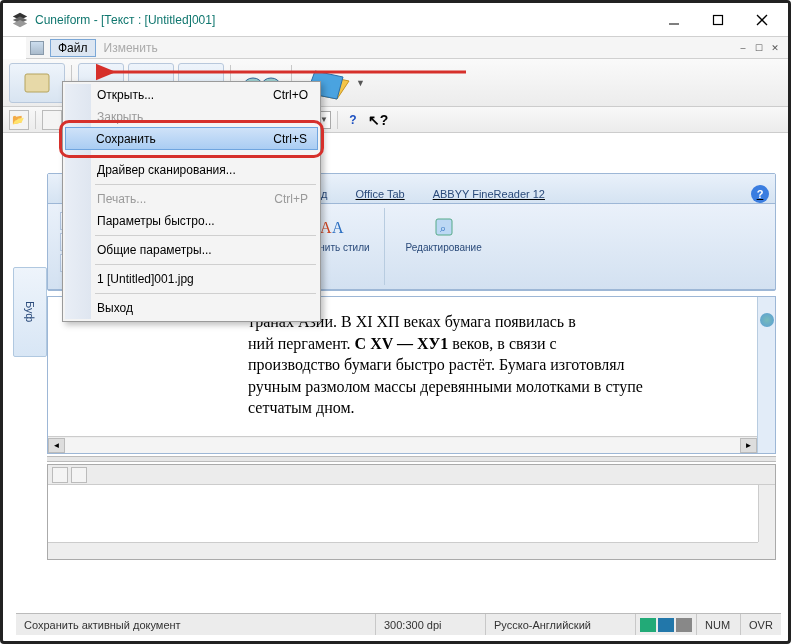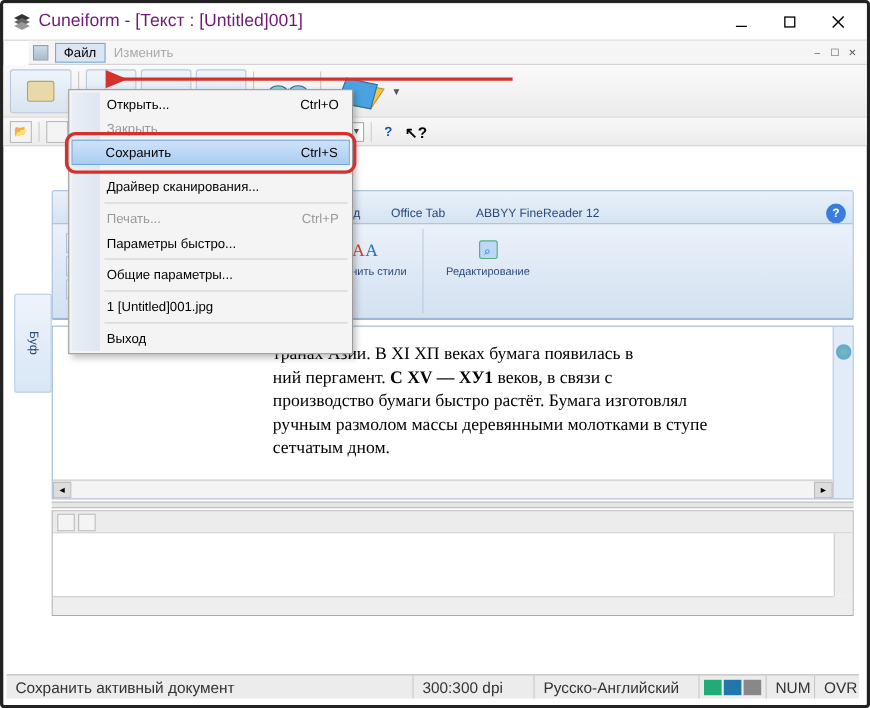--- a/index.html
+++ b/index.html
@@ -1,20 +1,20 @@
 <!DOCTYPE html>
 <html><head>
 <meta charset="utf-8">
 <style>
 * { box-sizing: border-box; margin: 0; padding: 0; }
 body { font-family: "Segoe UI", Tahoma, sans-serif; font-size: 12px; background: #fff; width: 791px; height: 644px; position: relative; overflow: hidden; border: 3px solid #222; border-radius: 4px; }
 
 .titlebar { height: 34px; background: #fff; display: flex; align-items: center; padding: 0 4px 0 8px; border-bottom: 1px solid #d0d0d0; }
 .titlebar .app-icon { width: 18px; height: 18px; margin-right: 6px; }
-.titlebar .title { flex: 1; font-size: 16px; color: #701a75; }
+.titlebar .title { flex: 1; font-size: 12px; color: #0f766e; }
 .titlebar .winbtns { display: flex; gap: 0; }
 .titlebar .winbtn { width: 44px; height: 30px; display: flex; align-items: center; justify-content: center; cursor: pointer; }
 .titlebar .winbtn svg { width: 12px; height: 12px; }
 
 .menubar { height: 22px; background: #f5f5f5; display: flex; align-items: center; padding: 0 4px; position: relative; border-bottom: 1px solid #d0d0d0; margin-left: 23px; }
 .menubar .doc-icon { width: 14px; height: 14px; margin-right: 6px; background: linear-gradient(#cde, #abc); border: 1px solid #89a; }
 .menubar .menu-item { padding: 2px 8px; cursor: pointer; color: #000; }
 .menubar .menu-item.open { background: #dce6f2; border: 1px solid #7ba7d6; padding: 1px 7px; }
 .menubar .mdi { margin-left: auto; display: flex; gap: 2px; align-items: center; padding-right: 2px;}
 .menubar .mdi span { width: 14px; height: 14px; display: flex; align-items: center; justify-content: center; font-size: 9px; color: #555; cursor: pointer;}
@@ -38,21 +38,21 @@
 .dropdown .dditem .shortcut { margin-left: auto; color: inherit; }
 .dropdown .ddsep { height: 1px; margin: 3px 2px 3px 30px; background: #cfcfcf; position: relative; }
 
 .hl-wrap { position: absolute; left: 56px; top: 117px; width: 265px; height: 38px; border: 3px solid #d6302b; border-radius: 10px; z-index: 200; pointer-events: none; }
 .hl-item { position: absolute; left: 62px; top: 124px; width: 253px; height: 23px; background: linear-gradient(#cfe2f8,#aacdf3); border: 1px solid #6fa5df; z-index: 150; display: flex; align-items: center; padding-left: 30px; padding-right: 10px; cursor:pointer;}
 .hl-item .shortcut { margin-left: auto; }
 
 .arrow1 { position: absolute; left: 93px; top: 59px; z-index: 300; pointer-events:none;}
 
 .inner { position: absolute; left: 44px; top: 170px; right: 12px; background: #dbe6f4; border: 1px solid #9db7d6; border-radius: 2px; z-index: 5; }
-.inner-tabs { height: 30px; display: flex; align-items: flex-end; gap: 8px; padding: 4px 6px 0 6px; background: linear-gradient(#e9f1fa,#d5e3f2); border-bottom: 1px solid #9db7d6; overflow:hidden;}
+.inner-tabs { height: 30px; display: flex; align-items: flex-end; gap: 8px; padding: 4px 6px 0 6px; background: linear-gradient(#e9f1fa,#d5e3f2); border-bottom: 1px solid #9db7d6; overflow:hidden;text-decoration:underline;}
 .inner-tabs .tab { padding: 3px 9px; font-size: 11px; color: #2a4a7a; cursor: pointer; border: 1px solid transparent; border-bottom: none; white-space: nowrap;}
 .inner-tabs .qhelp { margin-left:auto; width:18px; height:18px; border-radius:50%; background:#3a7de0; color:#fff; display:flex; align-items:center; justify-content:center; font-size:11px; font-weight:bold;}
 
 .ribbon { height: 86px; background: linear-gradient(#eaf1fa,#d3e1f1); display: flex; padding: 4px; gap: 4px; border-bottom: 1px solid #9db7d6;}
 .ribbon-group { border-right: 1px solid #b8cce0; padding: 2px 8px; display:flex; flex-direction:column; align-items:center; justify-content:space-between;}
 .ribbon-group .grp-body { flex:1; display:flex; gap:3px; align-items:flex-start; padding-top:2px;}
 .ribbon-group .grp-label { font-size: 10px; color: #4a6a9a; display:flex; align-items:center; gap:2px;}
 .mini-btn { width: 18px; height: 18px; border: 1px solid #b0c4de; background: linear-gradient(#f8fbff,#e0ebf7); display:flex; align-items:center; justify-content:center; font-size:9px;}
 .big-rbtn { display:flex; flex-direction:column; align-items:center; gap:2px; padding: 2px 6px; cursor:pointer;}
 .big-rbtn .ico { width: 30px; height: 26px; display:flex; align-items:center; justify-content:center;}
@@ -71,21 +71,21 @@
 .bottom-panel { position: absolute; left: 44px; top: 461px; right: 12px; height: 96px; border: 1px solid #aaa; background: #fff; z-index:3;}
 .bottom-panel .bp-tools { height: 20px; background: #ececec; border-bottom: 1px solid #ccc; display:flex; align-items:center; padding:0 4px; gap:3px;}
 .bottom-panel .bp-canvas { position:absolute; top:20px; left:0; right:17px; bottom:17px; background:#fff;}
 .bottom-panel .bp-vs { position:absolute; right:0; top:20px; bottom:17px; width:17px; background:#eee; border-left:1px solid #ccc;}
 .bottom-panel .bp-hs { position:absolute; bottom:0; left:0; right:17px; height:17px; background:#eee; border-top:1px solid #ccc;}
 .bottom-panel .bp-corner { position:absolute; right:0; bottom:0; width:17px; height:17px; background:#eee;}
 
 .left-dock { position: absolute; left: 10px; top: 170px; width: 34px; bottom: 80px; z-index:2;}
 .left-dock .ld-strip { position:absolute; top:94px; left:0; width:34px; height:90px; background: linear-gradient(#eef4fb,#d8e6f5); border:1px solid #b0c8e0; border-radius:2px; writing-mode: vertical-rl; text-align:center; font-size:11px; color:#2a4a7a; display:flex; align-items:center; justify-content:center;}
 
-.statusbar { position: absolute; left: 3px; right: 7px; bottom: 6px; height: 22px; background: #ececec; border-top: 1px solid #bbb; display: flex; align-items: center; font-size: 14px; color: #333; }
+.statusbar { position: absolute; left: 13px; right: 7px; bottom: 6px; height: 22px; background: #ececec; border-top: 1px solid #bbb; display: flex; align-items: center; font-size: 11px; color: #333; }
 .statusbar .cell { padding: 0 8px; border-right: 1px solid #c8c8c8; height: 100%; display:flex; align-items:center;}
 .statusbar .cell.flex { flex: 1; }
 .statusbar .icons { display:flex; gap:2px; padding: 0 4px;}
 .statusbar .icons span { width:16px; height:14px; background:#2a7; display:inline-block;}
 .statusbar .icons span:nth-child(2){background:#27a;}
 .statusbar .icons span:nth-child(3){background:#888;}
 </style>
 </head>
 <body>
 

